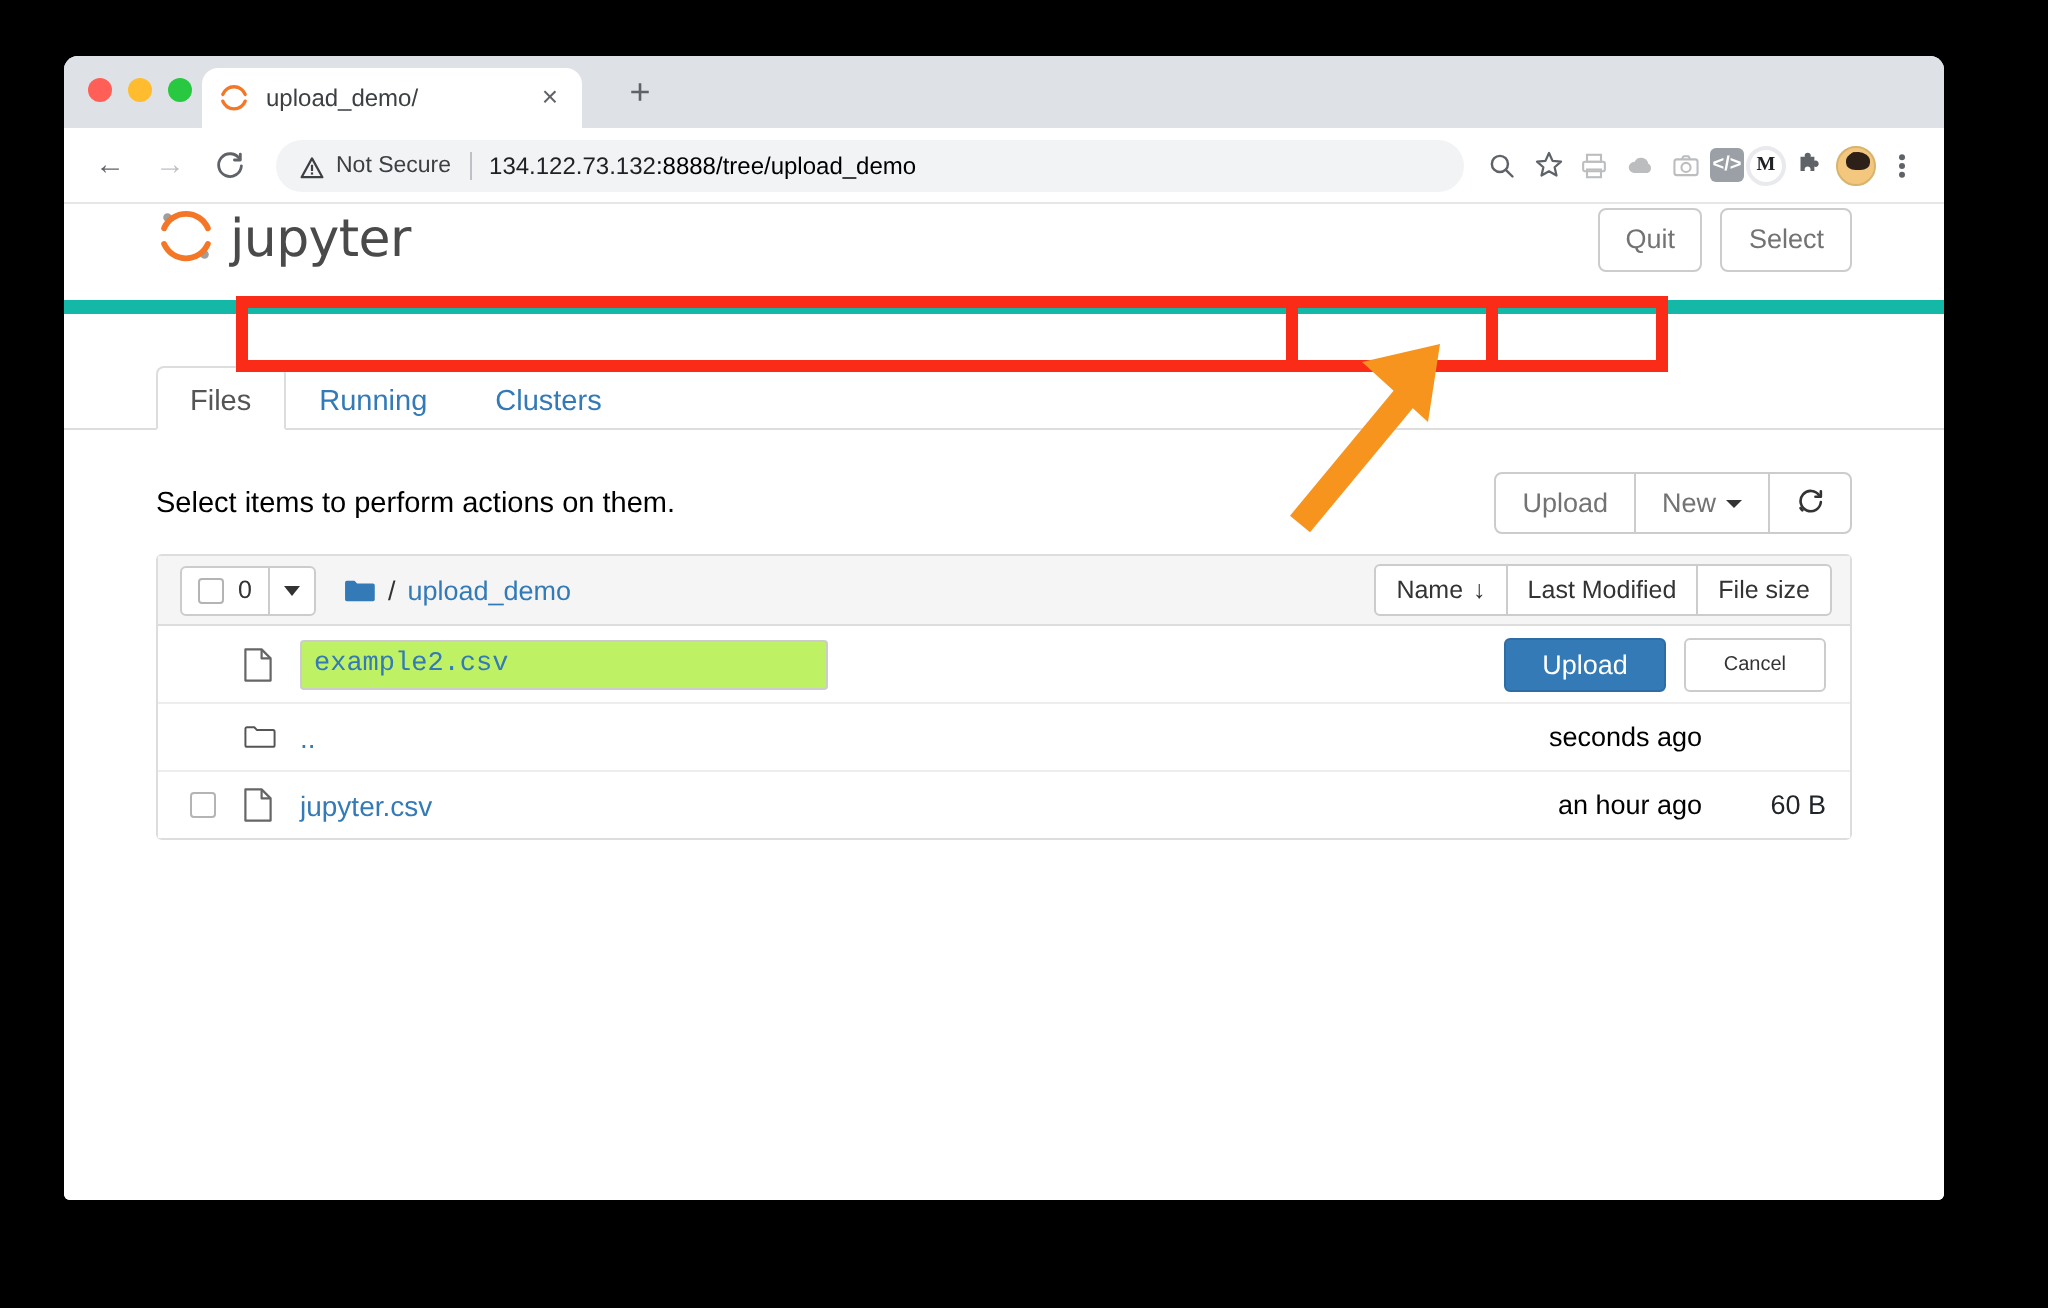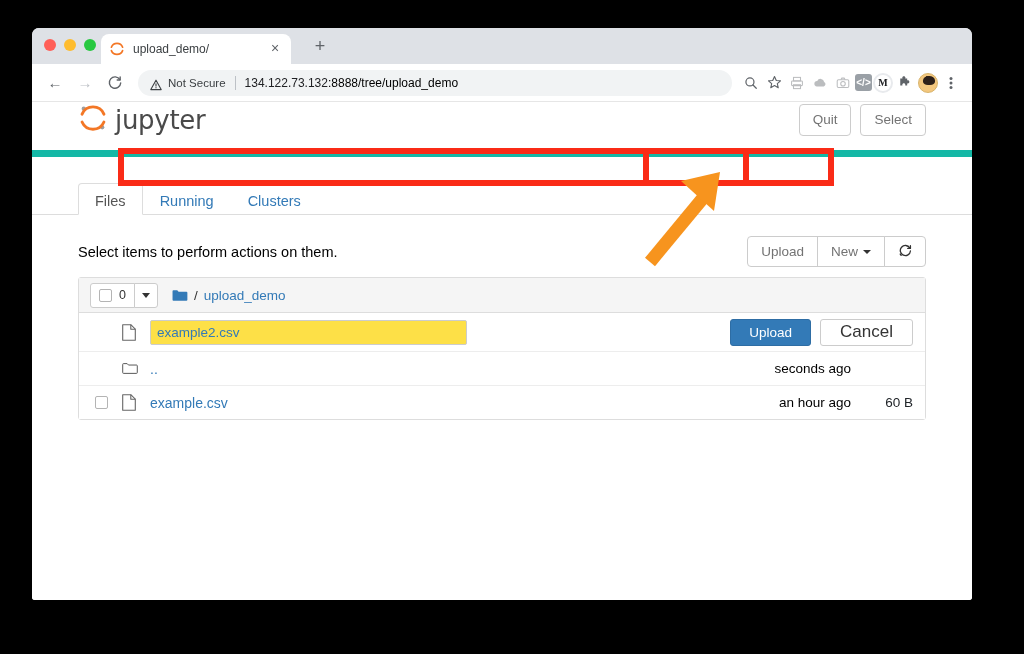--- a/index.html
+++ b/index.html
@@ -247,37 +247,37 @@
   .fl-row.upload-row { height: 38px; border-top: none; }
   .fl-row .chk { margin-right: 14px; }
   .chk-spacer { width: 27px; flex: 0 0 27px; }
   .row-icon { width: 17px; flex: 0 0 17px; margin-right: 11px; display: flex; }
   .row-name { font-size: 14px; color: #337ab7; cursor: pointer; }
   .row-spacer { flex: 1; }
   .row-modified { font-size: 13.5px; color: #000000; width: 140px; text-align: right; }
   .row-size { font-size: 13.5px; color: #212529; width: 62px; text-align: right; }
 
   .upload-input {
-    width: 317px; height: 25px;
+    width: 264px; height: 25px;
     border: 1px solid #cccccc; border-radius: 2px;
-    background: #fde047;
+    background: #bef264;
     font-size: 13.5px; color: #337ab7;
     padding: 0 6px;
-    font-family: Liberation Sans, sans-serif;
+    font-family: Liberation Mono, monospace;
     outline: none;
   }
   .upload-btn {
     background: #337ab7; border: 1px solid #2e6da4; color: #ffffff;
     border-radius: 3px; font-size: 13.5px;
     height: 27px; padding: 0 18px;
     cursor: pointer; font-family: "Liberation Sans", sans-serif;
   }
   .cancel-btn {
     background: #ffffff; border: 1px solid #cccccc; color: #333333;
-    border-radius: 3px; font-size: 17px;
+    border-radius: 3px; font-size: 10px;
     height: 27px; padding: 0 19px;
     margin-left: 9px; cursor: pointer; font-family: "Liberation Sans", sans-serif;
   }
 
   
   .annot-box {
     position: absolute;
     border: 6px solid #fa2b17;
     pointer-events: none;
     z-index: 20;
@@ -445,20 +445,28 @@
             <svg viewBox="0 0 18 14" width="16" height="13" style="display:block">
               <path d="M0.6 2.2A1 1 0 0 1 1.6 1.2h4.3l1.5 1.6h8.9a1 1 0 0 1 1 1v8a1 1 0 0 1-1 1H1.6a1 1 0 0 1-1-1Z" fill="#337ab7"></path>
             </svg>
           </span>
           <span class="crumb-sep">/</span>
           <span class="crumb-link">upload_demo</span>
         </div>
 
         <div class="fl-head-spacer"></div>
 
+        <div class="sort-group">
+          <div class="mini-btn">
+            <span>Name</span>
+            <span style="font-weight:bold">↓</span>
+          </div>
+          <div class="mini-btn">Last Modified</div>
+          <div class="mini-btn">File size</div>
+        </div>
       </div>
 
       <div class="fl-row upload-row">
         <div class="chk-spacer"></div>
         <span class="row-icon">
           <svg viewBox="0 0 14 17" width="14" height="17" style="display:block">
             <path d="M0.7 0.7h8.1l4.5 4.5v11.1H0.7Z" fill="#ffffff" stroke="#666666" stroke-width="1.1" stroke-linejoin="round"></path>
             <path d="M8.8 0.7v4.5h4.5" fill="none" stroke="#666666" stroke-width="1.1" stroke-linejoin="round"></path>
           </svg>
         </span>
@@ -482,21 +490,21 @@
       </div>
 
       <div class="fl-row">
         <span class="chk"></span>
         <span class="row-icon">
           <svg viewBox="0 0 14 17" width="14" height="17" style="display:block">
             <path d="M0.7 0.7h8.1l4.5 4.5v11.1H0.7Z" fill="#ffffff" stroke="#666666" stroke-width="1.1" stroke-linejoin="round"></path>
             <path d="M8.8 0.7v4.5h4.5" fill="none" stroke="#666666" stroke-width="1.1" stroke-linejoin="round"></path>
           </svg>
         </span>
-        <span class="row-name">example.csv</span>
+        <span class="row-name">jupyter.csv</span>
         <div class="row-spacer"></div>
         <span class="row-modified">an hour ago</span>
         <span class="row-size">60 B</span>
       </div>
     </div>
 
     <div class="annot-box" style="left:86px; top:46px; width:716px; height:38px;"></div>
     <div class="annot-box" style="left:611px; top:46px; width:106px; height:38px;"></div>
 
     <svg class="annot-arrow" style="left:570px; top:60px;" width="120" height="105" viewBox="0 0 120 105">

